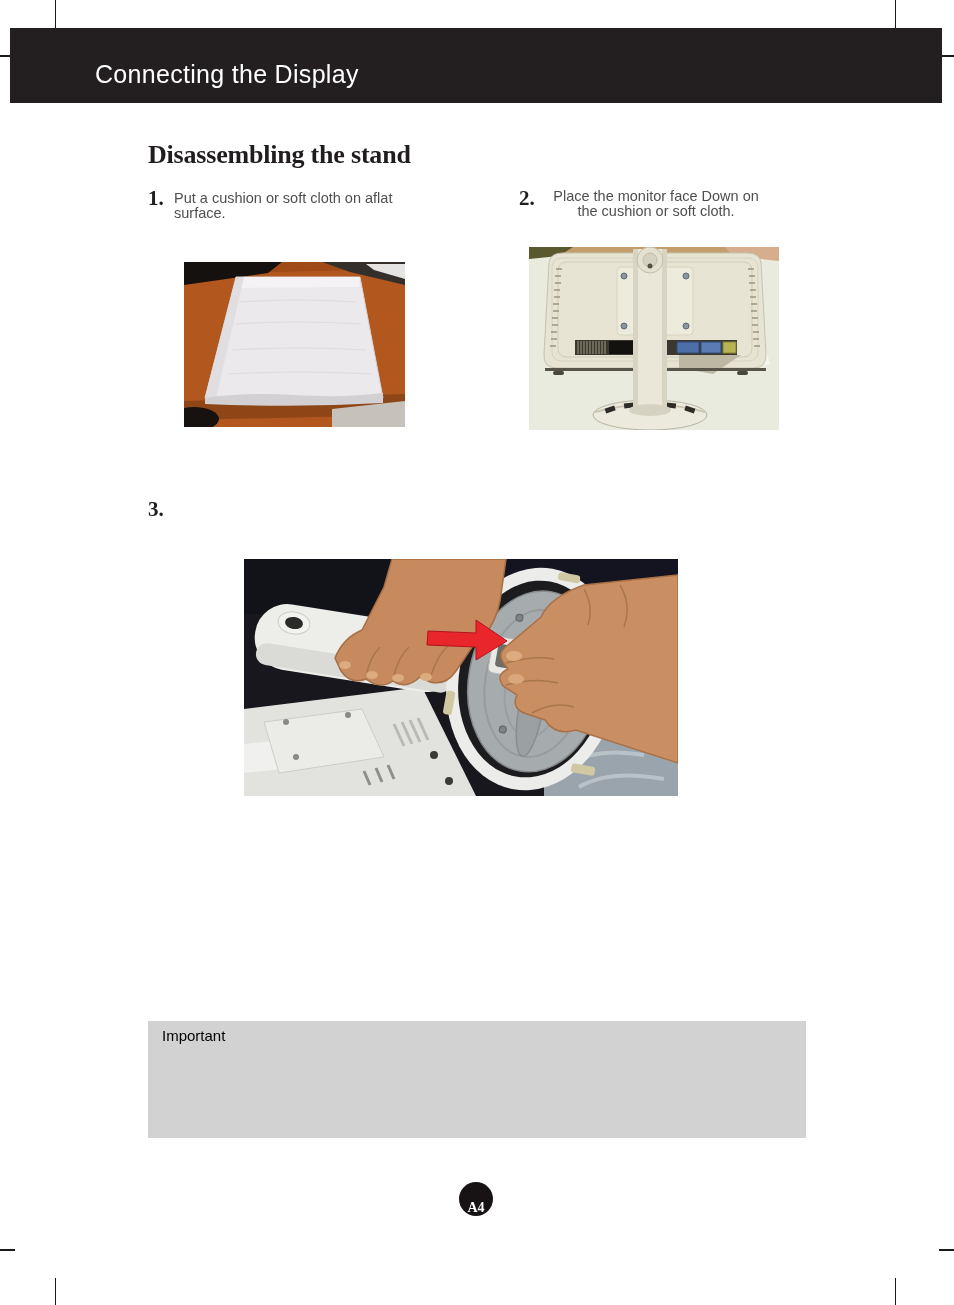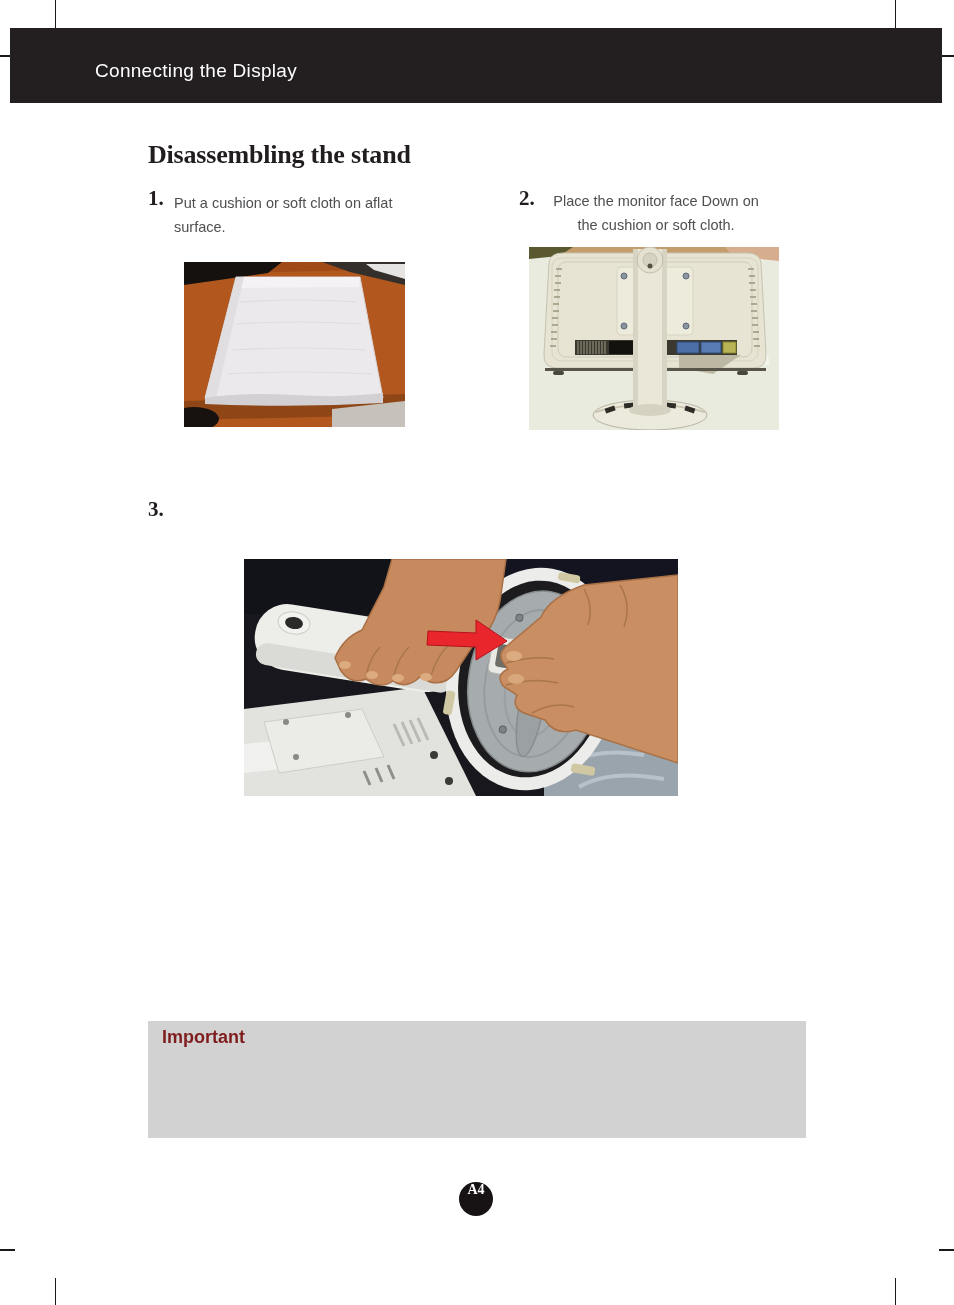--- a/index.html
+++ b/index.html
@@ -1,47 +1,47 @@
 <!DOCTYPE html>
 <html><head>
 <meta charset="utf-8">
 <style>
   html,body{margin:0;padding:0;background:#ffffff;}
   .page{position:relative;width:954px;height:1305px;background:#ffffff;overflow:hidden;
         font-family:"Liberation Sans",sans-serif;}
   .mark{position:absolute;background:#1a1a1a;}
 
   .topbar{position:absolute;left:10px;top:28px;width:932px;height:75px;background:#231f20;}
-  .topbar h1{position:absolute;left:85px;top:32px;margin:0;font-size:19px;font-weight:400;
+  .topbar h1{position:absolute;left:85px;top:32px;margin:0;font-size:25px;font-weight:400;
              color:#ffffff;letter-spacing:0.3px;font-family:"Liberation Sans",sans-serif;}
 
   .section-title{position:absolute;left:148px;top:140px;margin:0;font-family:"Liberation Serif",serif;
                  font-size:26px;font-weight:700;color:#211d1e;letter-spacing:-0.2px;}
 
   .step-num{position:absolute;margin:0;font-family:"Liberation Serif",serif;font-size:21px;
             font-weight:700;color:#211d1e;}
-  .step-text{position:absolute;margin:0;font-size:14.5px;line-height:24px;color:#4e4f51;}
+  .step-text{position:absolute;margin:0;font-size:14.5px;line-height:15px;color:#4e4f51;}
 
   .num1{left:148px;top:186px;}  .text1{left:174px;top:191px;width:254px;}
   .num2{left:519px;top:186px;}  .text2{left:547px;top:189px;width:218px;text-align:center;}
   .num3{left:148px;top:497px;}  .text3{left:174px;top:502px;width:540px;}
 
   .photo{position:absolute;display:block;}
   .photo1{left:184px;top:262px;}
   .photo2{left:529px;top:247px;}
   .photo3{left:244px;top:559px;}
 
   .important{position:absolute;left:148px;top:1021px;width:658px;height:117px;background:#d2d2d2;}
-  .important h3{position:absolute;left:14px;top:6px;margin:0;font-size:18px;font-weight:700;color:#7f1d1d;}
+  .important h3{position:absolute;left:14px;top:6px;margin:0;font-size:15px;font-weight:400;color:#000000;}
   .important ul{position:absolute;left:0;top:26px;margin:0;padding:0;list-style:none;}
   .important li{position:relative;padding-left:27px;width:600px;font-size:12.5px;line-height:20px;color:#3c3d3f;}
   .bullet-sq{position:absolute;left:13px;top:8px;width:5px;height:5px;background:#232021;display:block;}
 
   .page-badge{position:absolute;left:459px;top:1182px;width:34px;height:34px;border-radius:50%;
-              background:#171314;color:#ffffff;display:flex;align-items:flex-start;justify-content:center;
+              background:#171314;color:#ffffff;display:flex;align-items:flex-end;justify-content:center;
               font-family:"Liberation Serif",serif;font-weight:700;font-size:14px;}
 </style>
 </head>
 <body>
 
 <div class="page">
 
   <div class="mark" style="left:55px;top:0;width:1px;height:28px;"></div>
   <div class="mark" style="left:895px;top:0;width:1px;height:28px;"></div>
   <div class="mark" style="left:0;top:55px;width:10px;height:2px;"></div>

